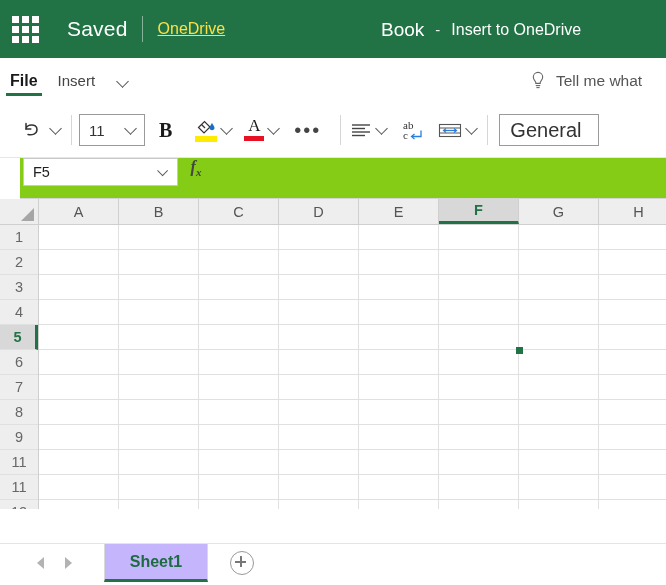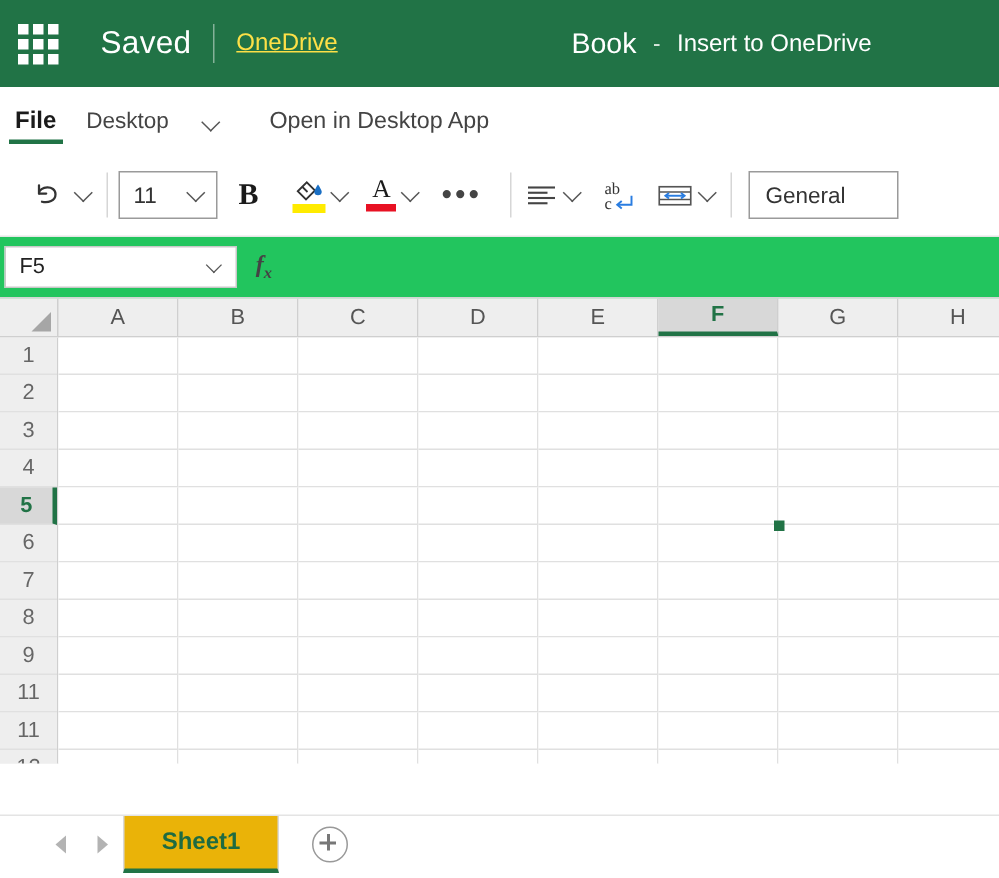--- a/index.html
+++ b/index.html
@@ -249,33 +249,34 @@
   }
   .numfmt-box {
     width: 100px;
     height: 32px;
     border: 1px solid #9a9a9a;
     background: #fff;
     display: flex;
     align-items: center;
     padding-left: 10px;
     box-sizing: border-box;
-    font-size: 15px;
+    font-size: 20px;
     color: #333;
     margin-left: 4px;
     cursor: pointer;
   }
 
   
   .formulabar {
     height: 40px;
-    background: #22c55e;
-    display: flex;
-    align-items: center;
+    background: #84cc16;
+    display: flex;
+    align-items: flex-start;
     border-bottom: 1px solid #d4d4d4;
+    margin-left: 20px;
   }
   .namebox {
     width: 155px;
     height: 28px;
     margin-left: 3px;
     border: 1px solid #c8c8c8;
     background: #fff;
     display: flex;
     align-items: center;
     justify-content: space-between;
@@ -454,23 +455,24 @@
     border-bottom: 6px solid transparent;
     border-right: 7px solid #b3b3b3;
   }
   .navarrow .tri-r {
     width: 0; height: 0;
     border-top: 6px solid transparent;
     border-bottom: 6px solid transparent;
     border-left: 7px solid #b3b3b3;
   }
   .sheettab {
+    margin-left: 22px;
     width: 104px;
     height: 38px;
-    background: #eab308;
+    background: #c4b5fd;
     border-left: 1px solid #d9d9d9;
     border-right: 1px solid #d9d9d9;
     border-bottom: 3px solid #217346;
     box-sizing: border-box;
     display: flex;
     align-items: center;
     justify-content: center;
     font-size: 16px;
     font-weight: bold;
     color: #1e6b41;
@@ -518,25 +520,32 @@
   <div class="location">OneDrive</div>
   <div class="doc-title-wrap">
     <span class="doc-title">Book</span>
     <span class="doc-dash">-</span>
     <span class="doc-saved">Insert to OneDrive</span>
   </div>
 </div>
 
 <div class="ribbon-tabs">
   <div class="rtab active">File</div>
-  <div class="rtab">Desktop</div>
+  <div class="rtab">Insert</div>
   <div class="rtab chev">
     <span class="chev-glyph"></span>
   </div>
-  <div class="open-desktop">Open in Desktop App</div>
+  <div class="tellme">
+    <svg class="bulb" viewBox="0 0 16 20">
+      <path d="M8 1.4c-2.7 0-4.7 2.1-4.7 4.7 0 1.7 0.8 2.8 1.6 3.8 0.5 0.6 0.9 1.2 0.9 1.9v0.6h4.4v-0.6c0-0.7 0.4-1.3 0.9-1.9 0.8-1 1.6-2.1 1.6-3.8 0-2.6-2-4.7-4.7-4.7z" fill="none" stroke="#666" stroke-width="1.1"></path>
+      <line x1="5.8" y1="14.6" x2="10.2" y2="14.6" stroke="#666" stroke-width="1.1"></line>
+      <line x1="6.4" y1="16.6" x2="9.6" y2="16.6" stroke="#666" stroke-width="1.1"></line>
+    </svg>
+    <span class="tellme-text">Tell me what</span>
+  </div>
 </div>
 
 <div class="toolbar">
   <div class="tool undo-wrap">
     <svg width="26" height="24" viewBox="0 0 26 24">
       <path d="M6 5.5 L6 11 M6 11 C6 6 17 5 17 11.5 C17 16 12 17.5 8 16.5" fill="none" stroke="#333" stroke-width="1.5" stroke-linecap="round"></path>
       <path d="M6 11 L10.8 11" stroke="#333" stroke-width="1.5" stroke-linecap="round" fill="none"></path>
     </svg>
     <span class="dd-arrow"></span>
   </div>

